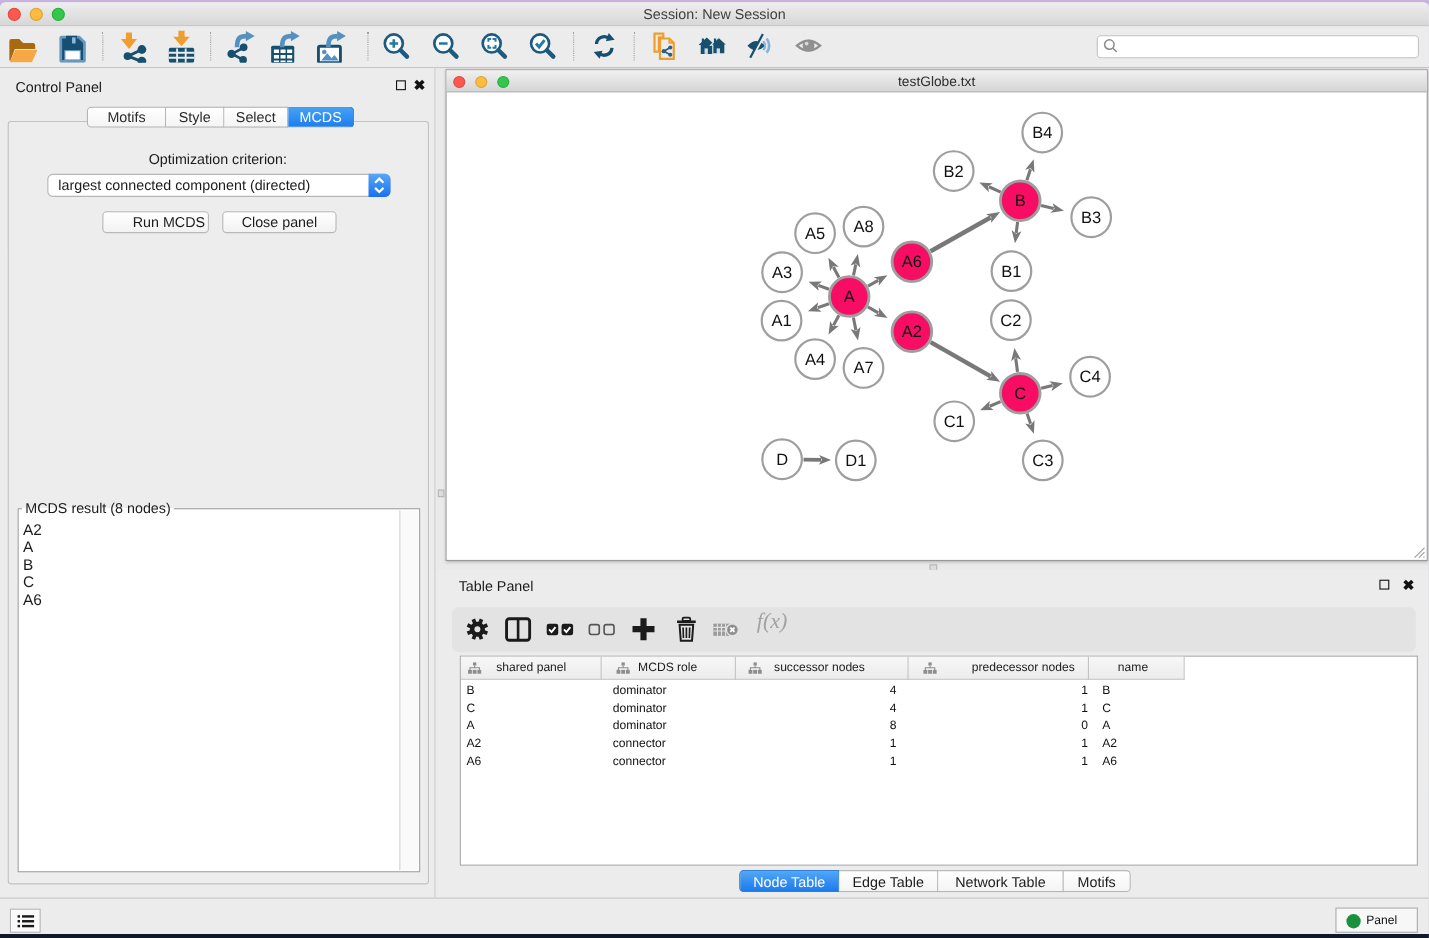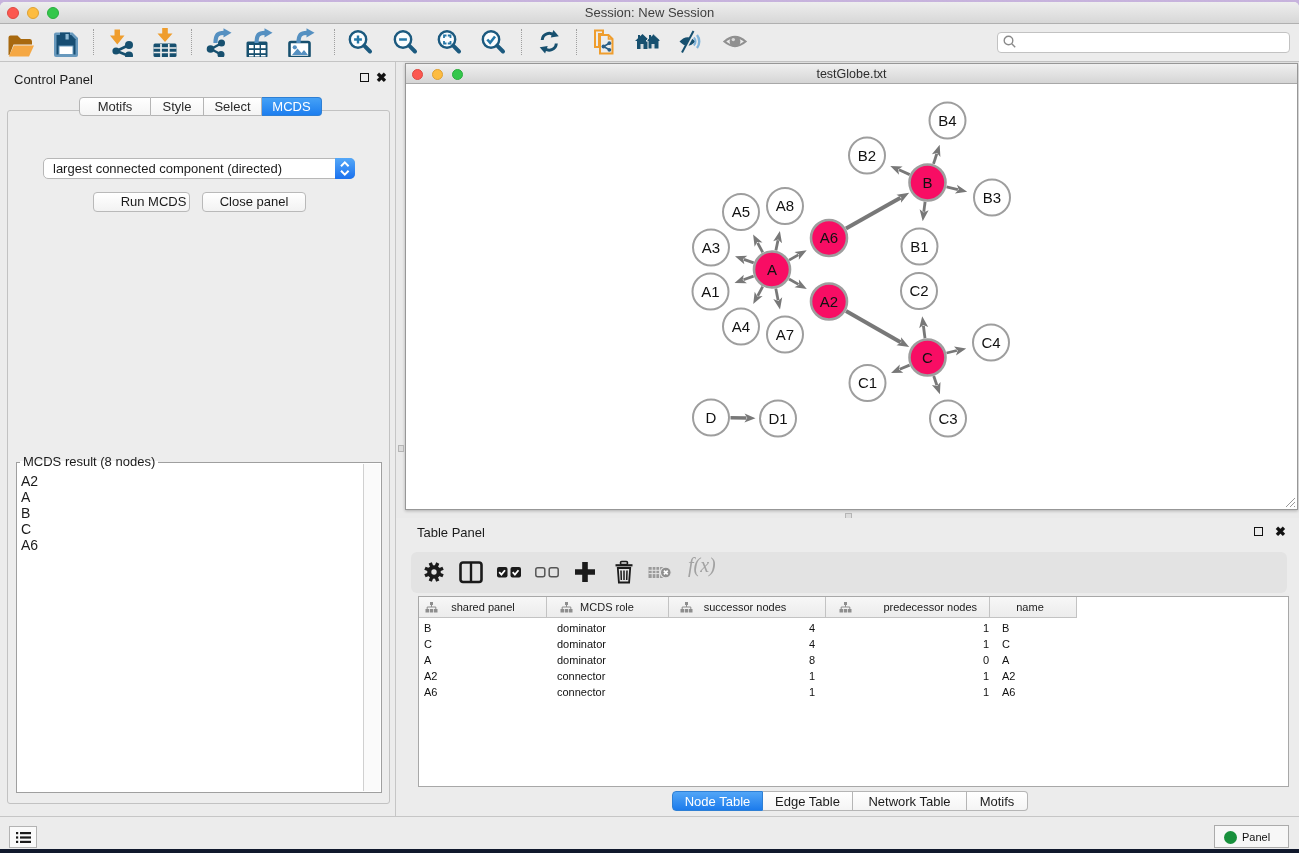--- a/index.html
+++ b/index.html
@@ -227,20 +227,21 @@
     <div id="cp-title">Control Panel</div>
     <div class="winbtn-sq" style="left:360px; top:11px;"></div>
     <div class="winbtn-x" style="left:376px; top:11px;">✖</div>
     <div id="cp-box"></div>
     <div id="cp-tabs">
       <div class="cptab first" style="width:72px;">Motifs</div>
         <div class="cptab" style="width:53px;">Style</div>
         <div class="cptab" style="width:58px;">Select</div>
         <div class="cptab sel" style="width:60px;">MCDS</div>
     </div>
+    <div id="opt-label">Optimization criterion:</div>
     <div id="dropdown">largest connected component (directed)
       <div id="dd-step"><svg width="20" height="21" viewBox="0 0 20 21">
             <path d="M6,8.2 L9.8,4.4 L13.6,8.2" stroke="#fff" stroke-width="2" fill="none"></path>
             <path d="M6,12.8 L9.8,16.6 L13.6,12.8" stroke="#fff" stroke-width="2" fill="none"></path>
           </svg></div>
     </div>
     <div class="btn" style="left:93px; top:130px; width:97px;padding-left:24px;">Run MCDS</div>
     <div class="btn" style="left:202px; top:130px; width:104px;">Close panel</div>
     <div id="fieldset">
       <div id="fs-sbtrack"></div>

